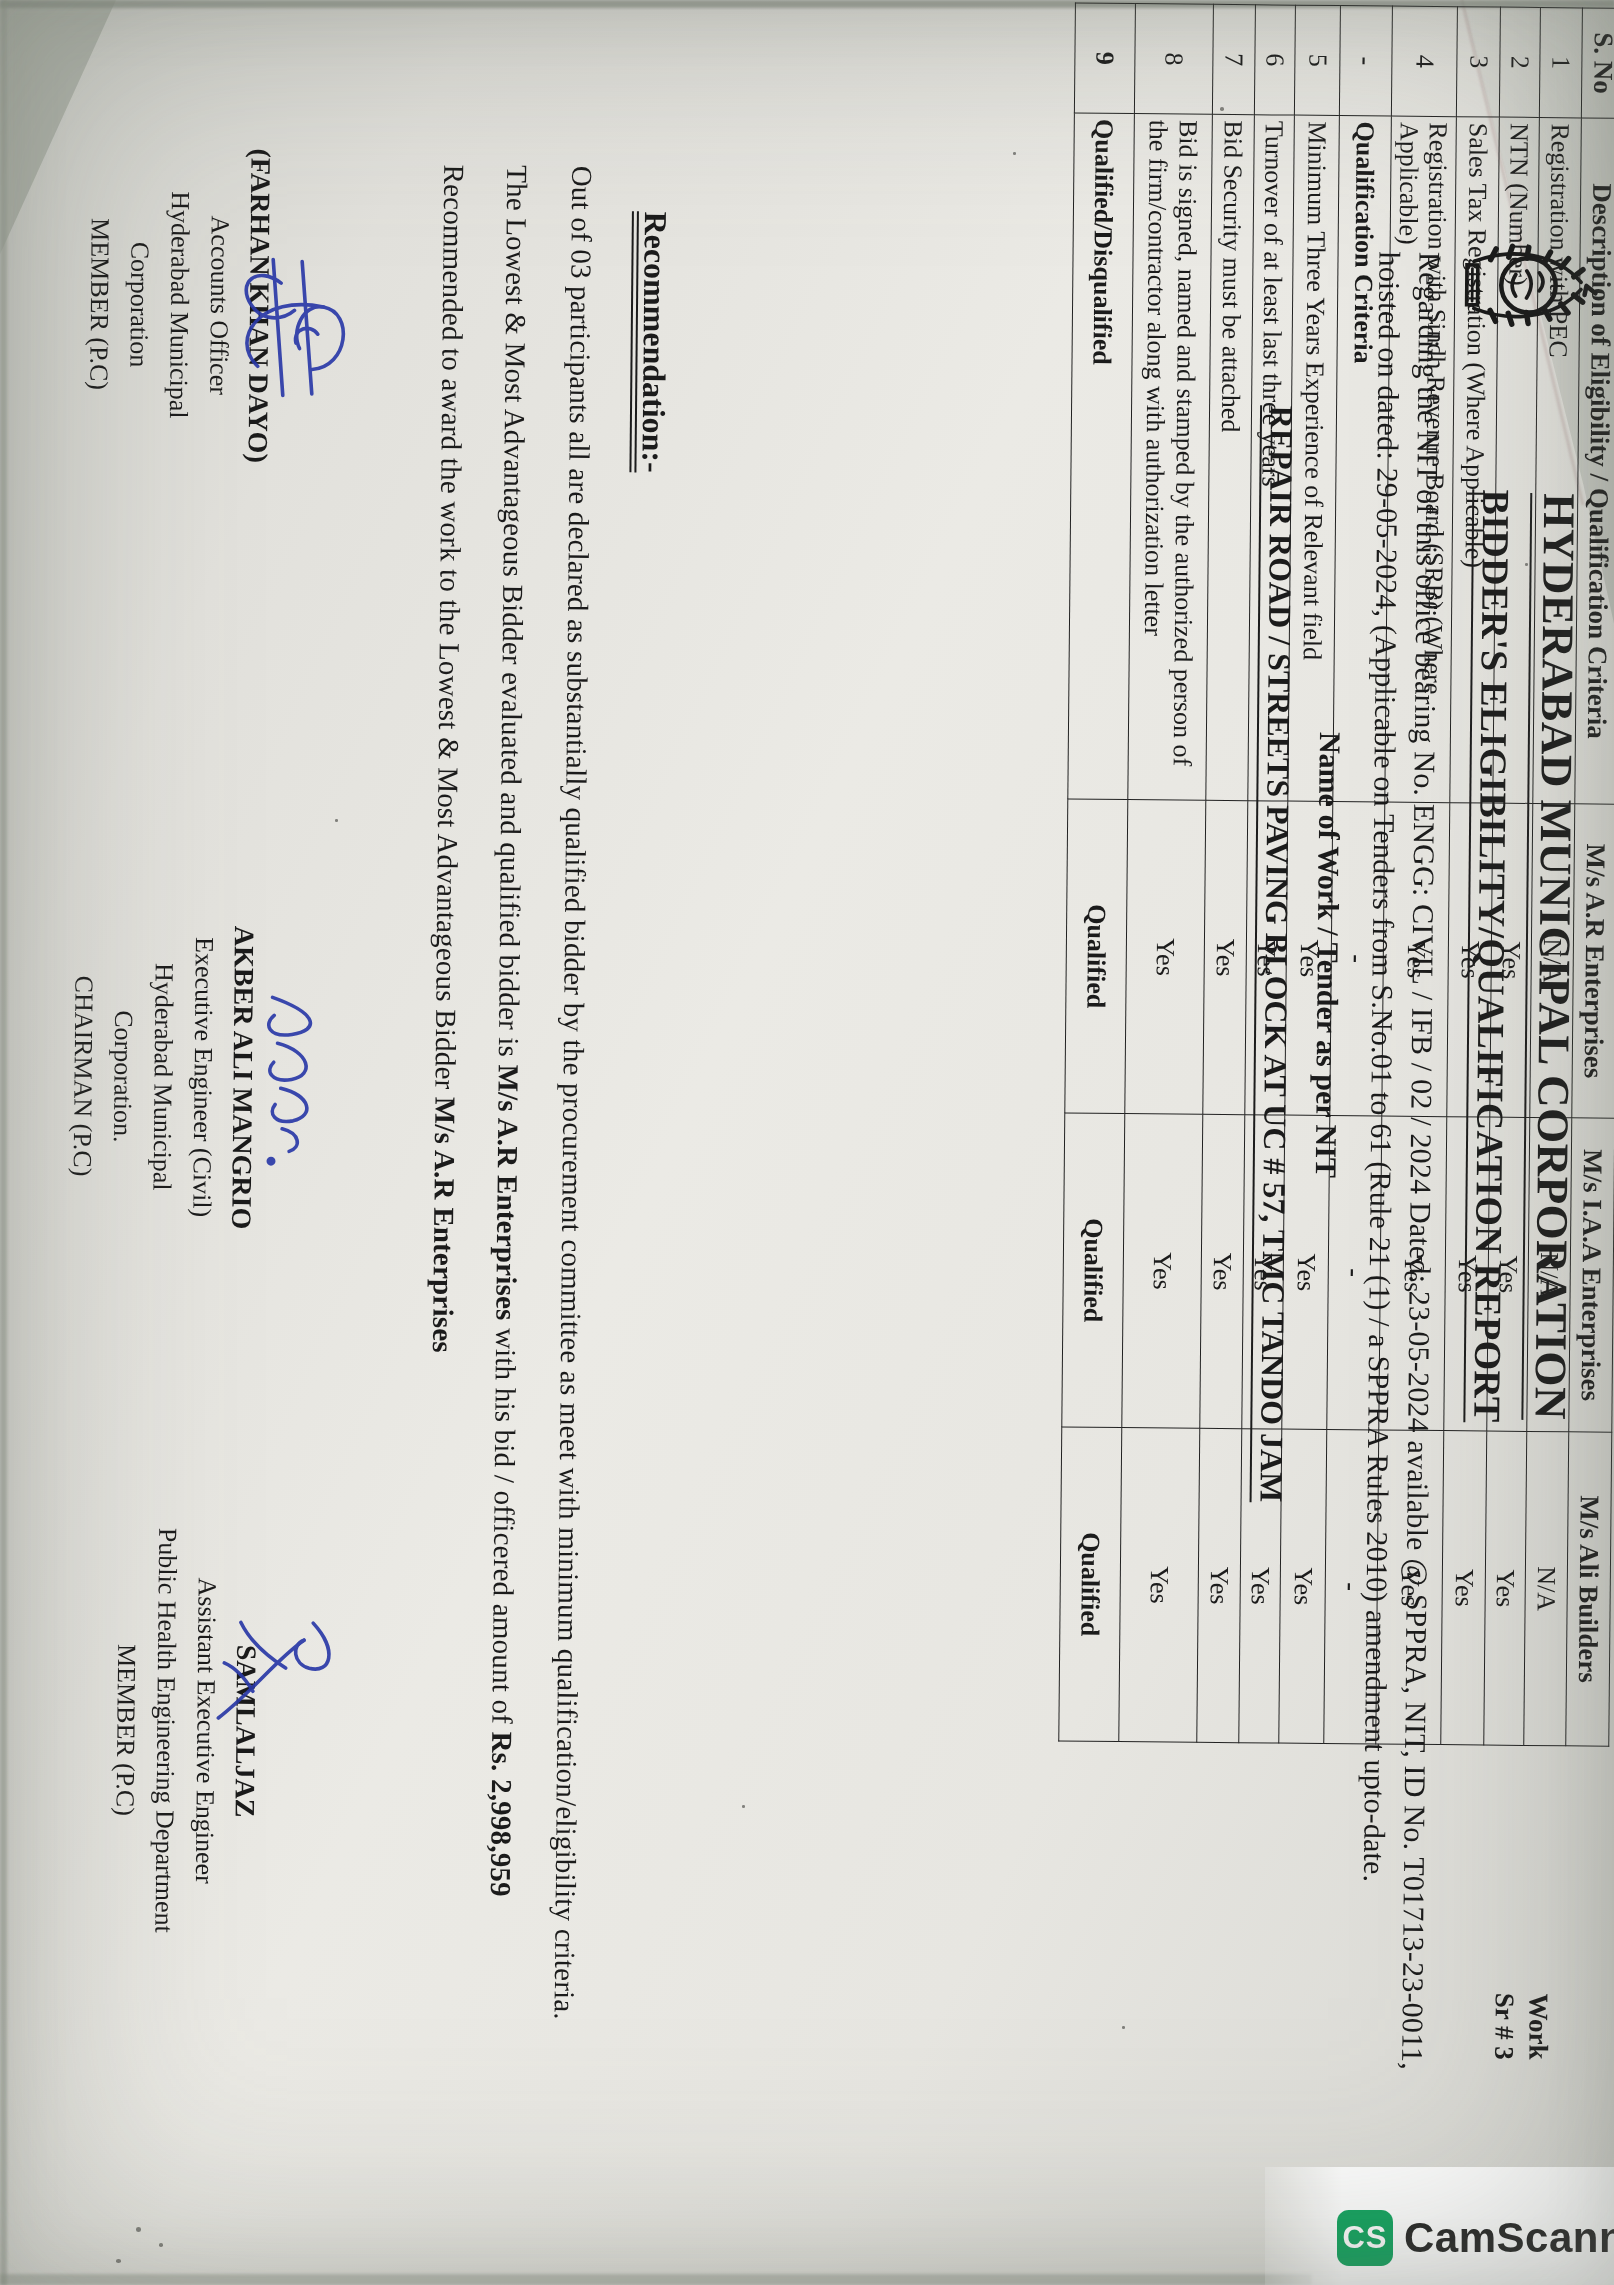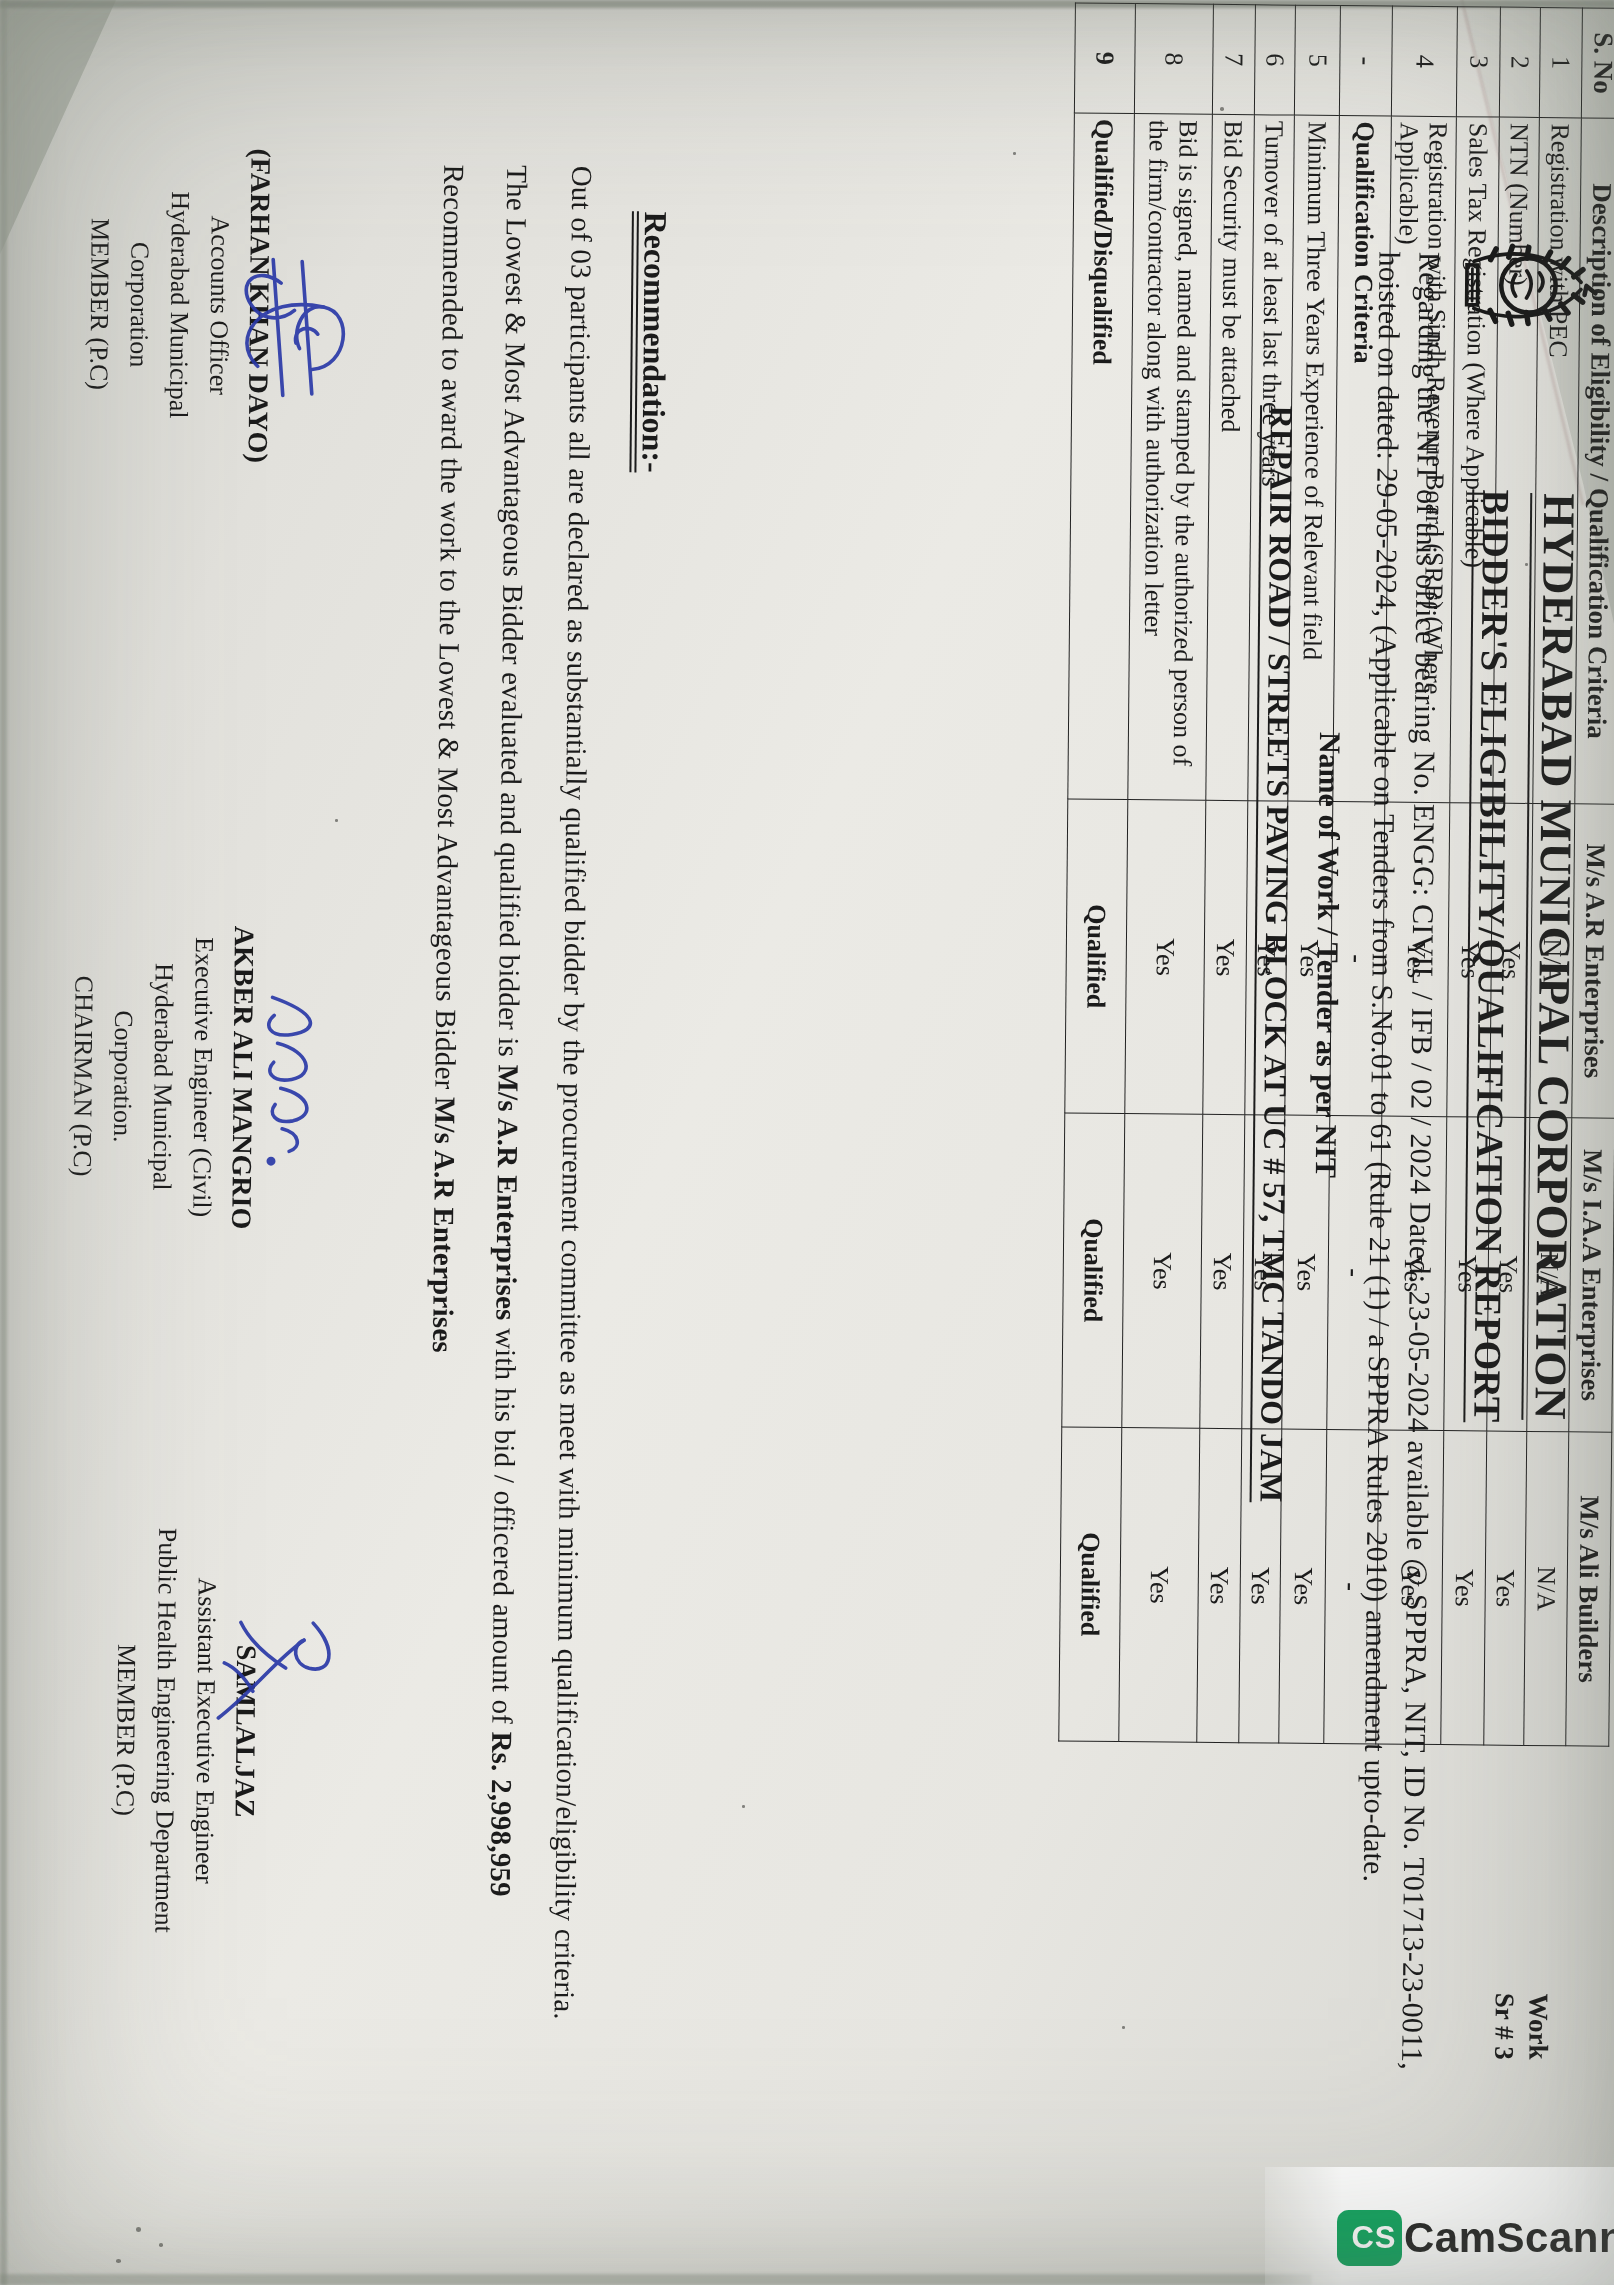--- a/index.html
+++ b/index.html
@@ -284,18 +284,18 @@
     <g stroke="#2b3aa8" stroke-width="4" fill="none" stroke-linecap="round">
       <path d="M22,32 C52,4 78,12 72,36 C67,54 46,56 41,42"></path>
       <path d="M41,42 C62,72 98,98 128,136"></path>
       <path d="M72,62 C57,86 42,102 22,112"></path>
       <path d="M98,98 C82,108 72,118 67,130"></path>
     </g>
   </svg>
 </div>
 
 <div class="artifact" id="cs-band">
-  <div id="cs-logo" style="background: rgb(18, 164, 95); padding-left: 9px;">CS</div>
+  <div id="cs-logo" style="background: rgb(18, 164, 95);">CS</div>
   <div id="cs-text">CamScanner</div>
 </div>
 
 <div class="artifact" id="vignette"></div>
 
 
 </body></html>

